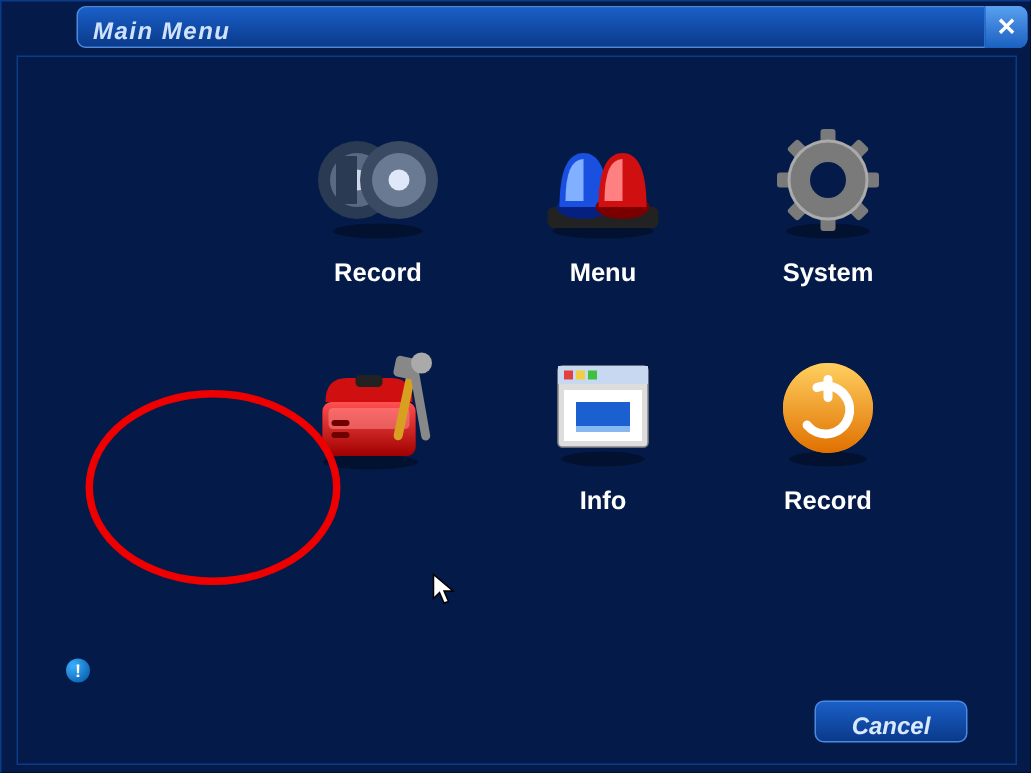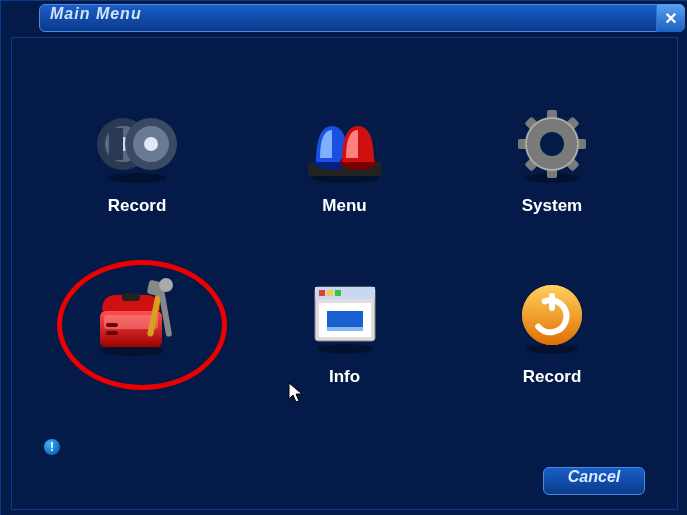--- a/index.html
+++ b/index.html
@@ -1,28 +1,28 @@
 <!DOCTYPE html>
 <html><head>
 <meta charset="utf-8">
 <style>
   html,body{margin:0;padding:0;width:687px;height:515px;background:#000;font-family:Arial,Helvetica,sans-serif;overflow:hidden}
   .window{position:relative;width:687px;height:515px;background:#041b4a;border:1px solid #0a3a8a}
-  .titlebar{position:relative;height:26px;margin:3px 3px 0 38px;background:linear-gradient(#1a5fc8,#0a3a8a);border:1px solid #4a8ae0;border-radius:6px;display:flex;align-items:flex-start;padding:0 10px}
+  .titlebar{position:relative;height:26px;margin:3px 3px 0 50px;background:linear-gradient(#1a5fc8,#0a3a8a);border:1px solid #4a8ae0;border-radius:6px;display:flex;align-items:flex-end;padding:0 10px}
   .titlebar .title{color:#cfe3ff;font-size:16px;font-style:italic;font-weight:bold;letter-spacing:1px}
   .close-btn{position:absolute;right:-1px;top:-1px;width:28px;height:28px;background:linear-gradient(#5aa0f0,#1a60c0);border-radius:0 6px 6px 0;display:flex;align-items:center;justify-content:center;border-left:1px solid #2a70d0;cursor:pointer}
   .close-btn span{color:#fff;font-weight:bold;font-size:16px}
   .panel{position:absolute;top:36px;left:10px;right:10px;bottom:6px;border:1px solid #0a3a8a;background:#041b4a}
-  .grid{position:absolute;top:68px;left:50px;right:50px;display:flex;flex-wrap:wrap;justify-content:space-between;row-gap:61px}
+  .grid{position:absolute;top:44px;left:50px;right:50px;display:flex;flex-wrap:wrap;justify-content:flex-end;row-gap:42px}
   .item{width:150px;display:flex;flex-direction:column;align-items:center;cursor:pointer}
   .icon-box{width:90px;height:80px;display:flex;align-items:center;justify-content:center}
   .label{margin-top:10px;color:#fff;font-size:17px;font-weight:bold}
   .highlight{position:absolute;top:222px;left:45px;width:160px;height:120px;border:5px solid #e00;border-radius:50%;pointer-events:none}
   .info-dot{position:absolute;left:32px;bottom:54px;width:16px;height:16px;border-radius:50%;background:radial-gradient(circle at 30% 30%,#3ab0ff,#0050a0);color:#fff;font-size:12px;font-weight:bold;display:flex;align-items:center;justify-content:center;cursor:pointer}
-  .cancel-btn{position:absolute;right:32px;bottom:14px;width:100px;height:26px;border:1px solid #4a8ae0;border-radius:6px;background:linear-gradient(#1a5fc8,#0a3a8a);color:#d8eaff;font-style:italic;font-weight:bold;font-size:16px;display:flex;align-items:flex-start;justify-content:center;cursor:pointer}
+  .cancel-btn{position:absolute;right:32px;bottom:14px;width:100px;height:26px;border:1px solid #4a8ae0;border-radius:6px;background:linear-gradient(#1a5fc8,#0a3a8a);color:#d8eaff;font-style:italic;font-weight:bold;font-size:16px;display:flex;align-items:flex-end;justify-content:center;cursor:pointer}
   .cursor{position:absolute;top:344px;left:276px;pointer-events:none}
   svg{display:block}
 </style>
 </head>
 <body>
 
 <div class="window">
   <div class="titlebar">
     <span class="title">Main Menu</span>
     <div class="close-btn">

